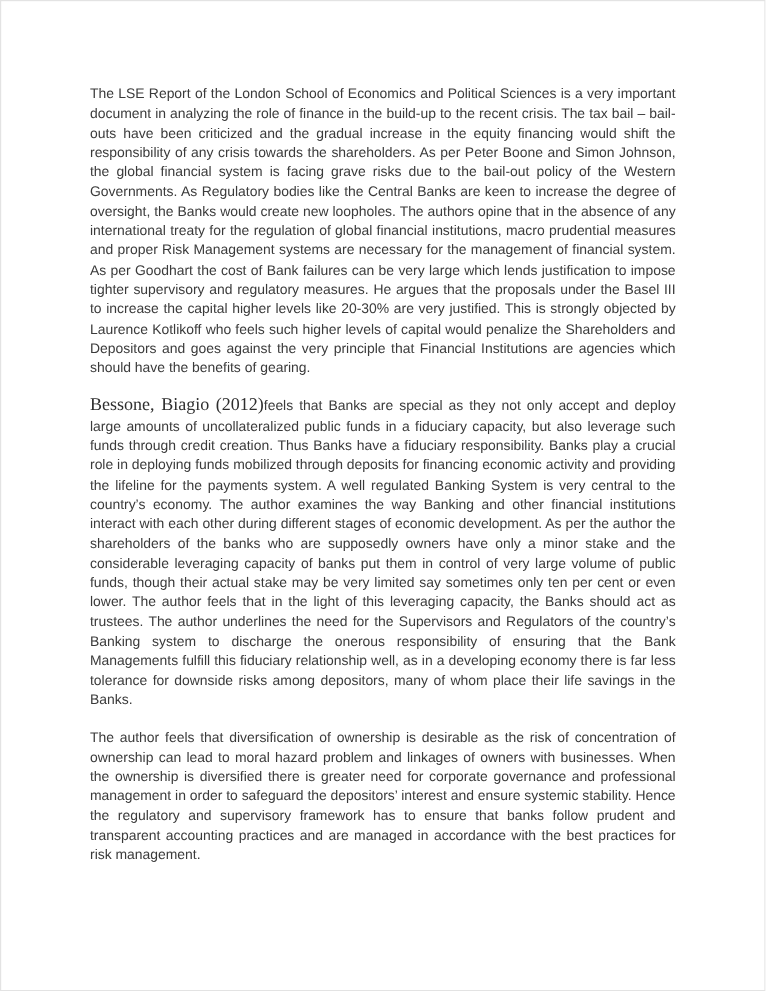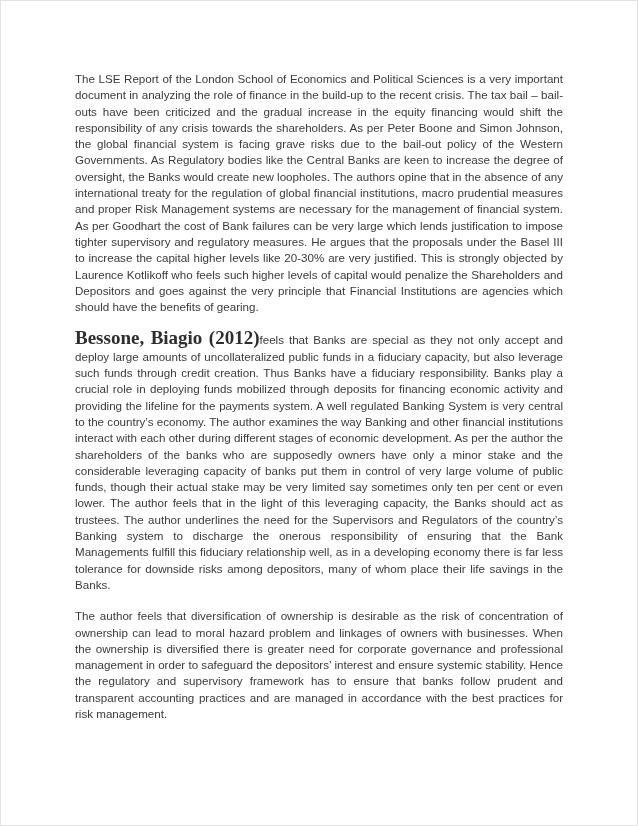--- a/index.html
+++ b/index.html
@@ -22,22 +22,22 @@
     font-size: 11.6px;
     line-height: 16.3px;
     color: #3a3a3a;
     text-align: justify;
   }
   .doc-text p {
     margin: 0 0 15px 0;
   }
   .author-lead {
     font-family: "Liberation Serif", serif;
-    font-weight: bold;
-    font-size: 19px;
+    font-weight: normal;
+    font-size: 15px;
     color: #2e2e2e;
   }
 </style>
 </head>
 <body>
 
 <div class="page">
   <div class="doc-text">
 
     <p>The LSE Report of the London School of Economics and Political Sciences is a very important document in analyzing the role of finance in the build-up to the recent crisis. The tax bail – bail-outs have been criticized and the gradual increase in the equity financing would shift the responsibility of any crisis towards the shareholders. As per Peter Boone and Simon Johnson, the global financial system is facing grave risks due to the bail-out policy of the Western Governments.  As Regulatory bodies like the Central Banks are keen to increase the degree of oversight, the Banks would create new loopholes. The authors opine that in the absence of any international treaty for the regulation of global financial institutions, macro prudential measures and proper Risk Management systems are necessary for the management of financial system. As per Goodhart the cost of Bank failures can be very large which lends justification to impose tighter supervisory and regulatory measures. He argues that the proposals under the Basel III to increase the capital higher levels like 20-30% are very justified.  This is strongly objected by Laurence Kotlikoff who feels such higher levels of capital would penalize the Shareholders and Depositors and goes against the very principle that Financial Institutions are agencies which should have the benefits of gearing.</p>

